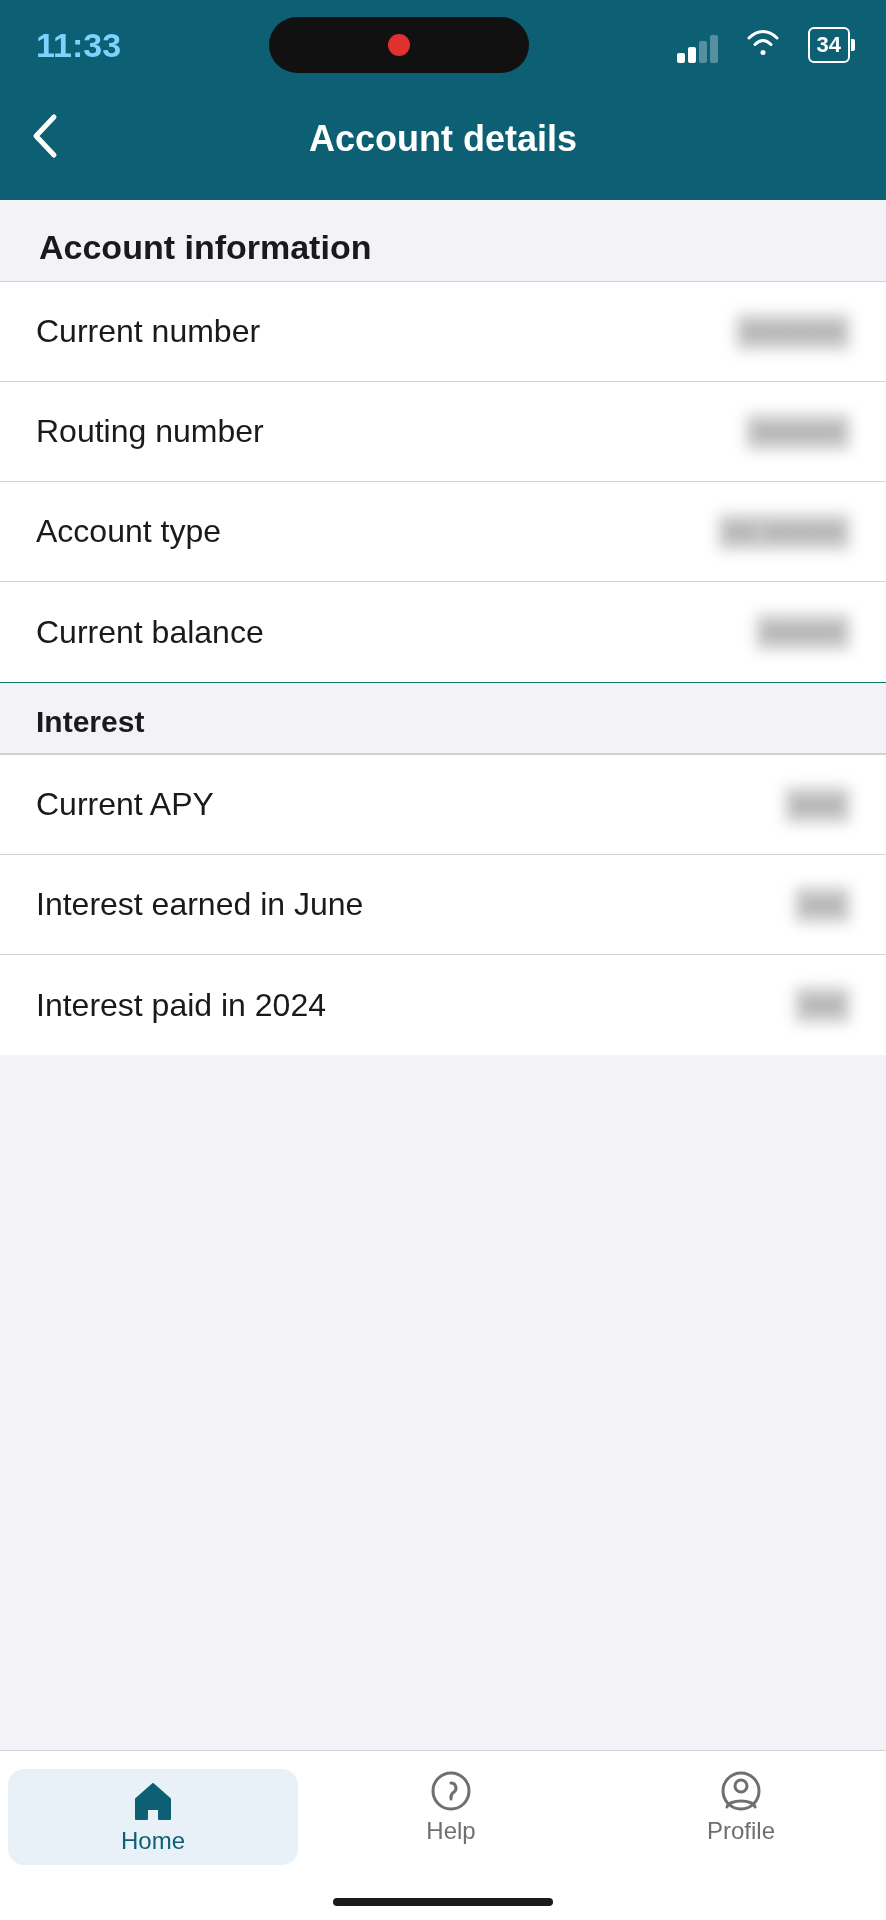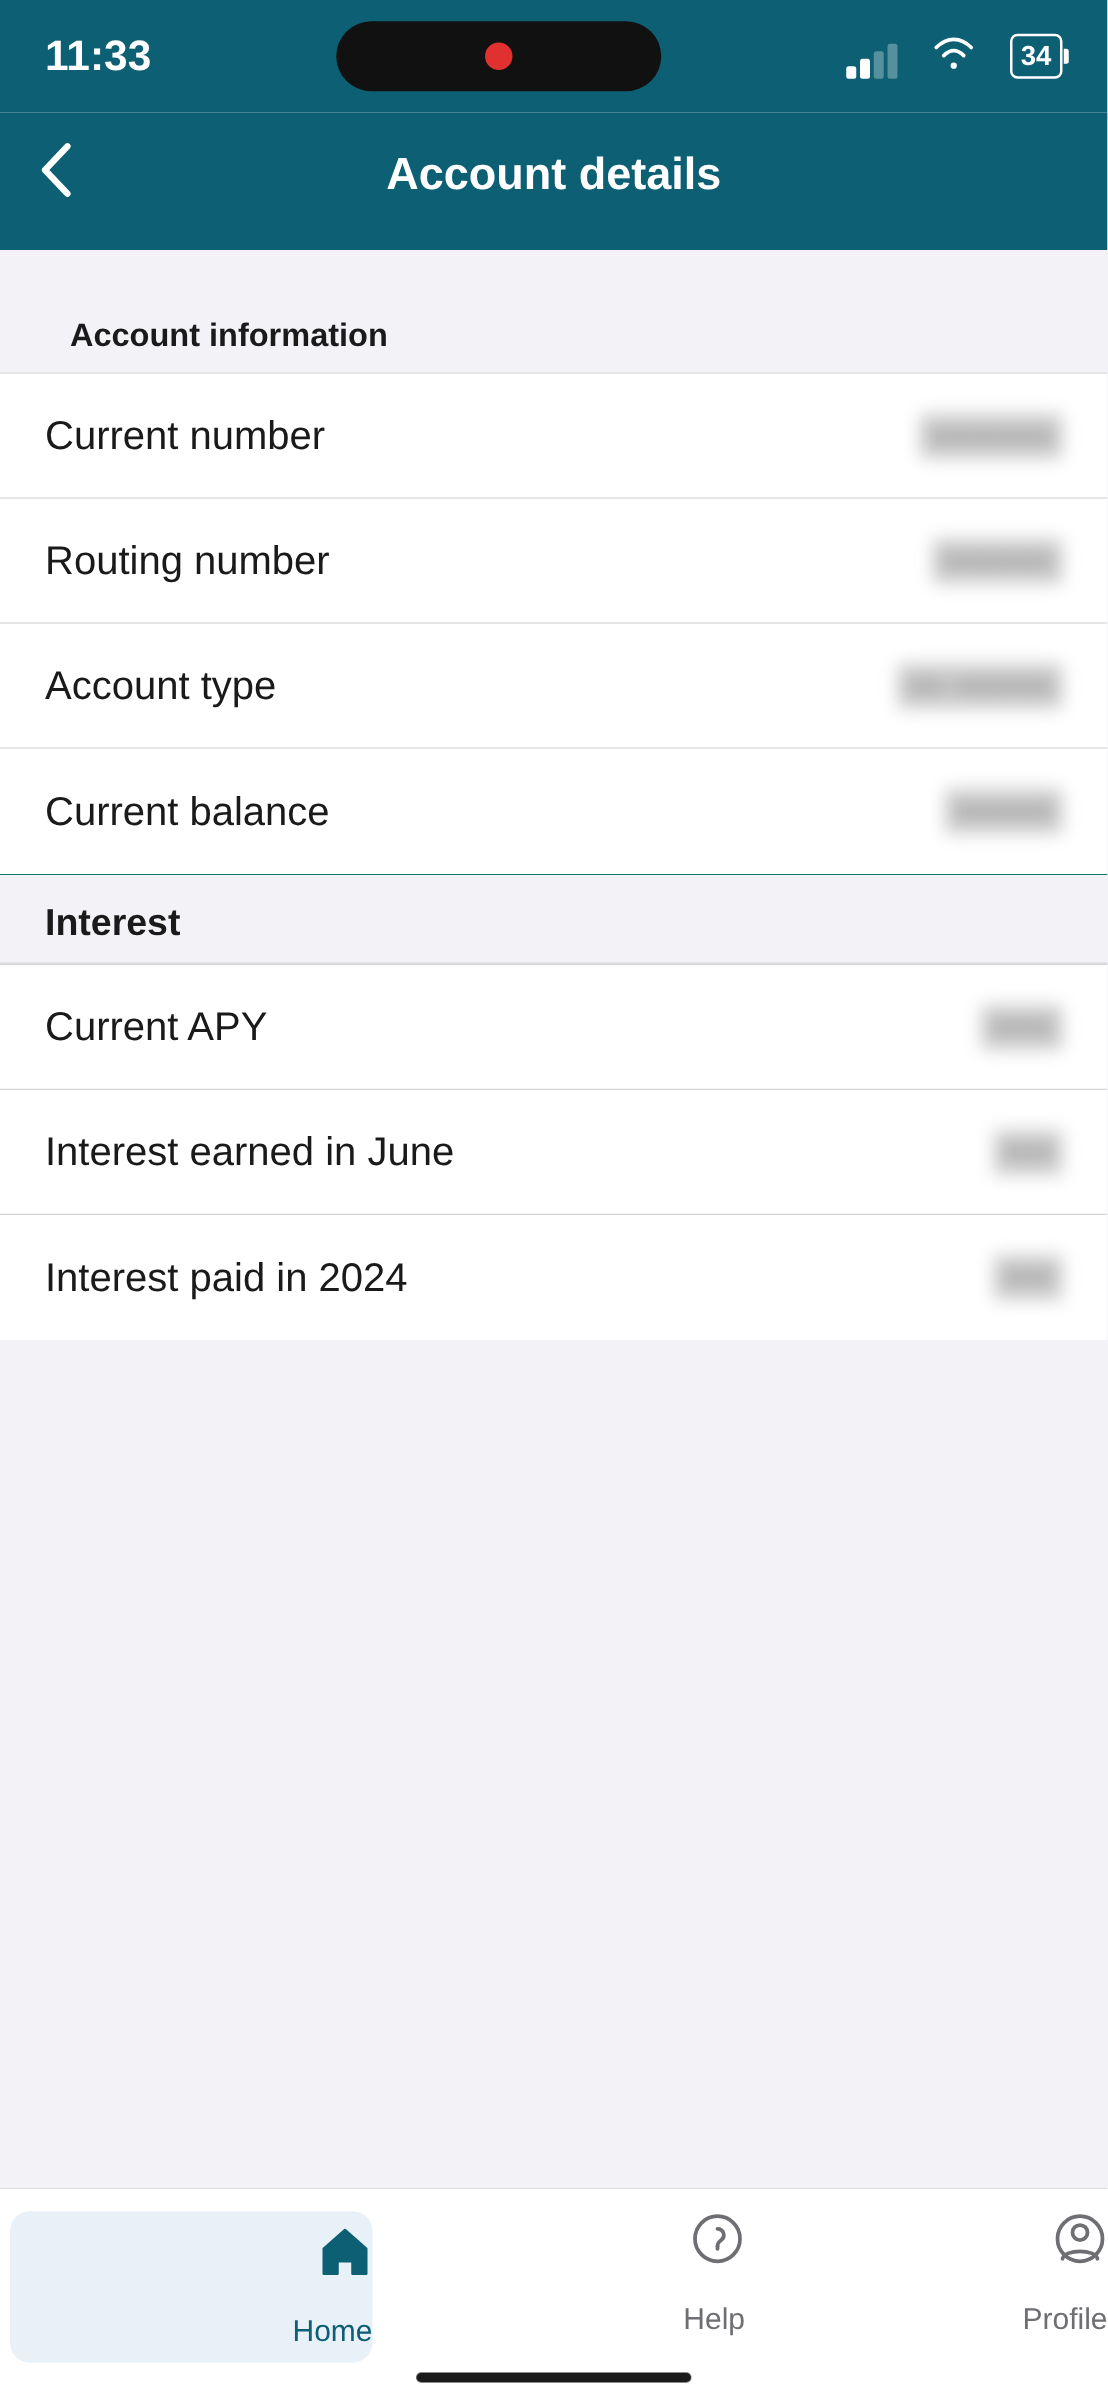--- a/index.html
+++ b/index.html
@@ -17,21 +17,21 @@
     
     .status-bar {
       background: #0d5f74;
       height: 90px;
       display: flex;
       align-items: center;
       justify-content: space-between;
       padding: 0 36px;
     }
     .status-time {
-      color: #ffffff;
+      color: #7dd3fc;
       font-size: 34px;
       font-weight: 700;
     }
     .status-center {
       background: #111;
       border-radius: 40px;
       width: 260px;
       height: 56px;
       display: flex;
       align-items: center;
@@ -115,25 +115,24 @@
 
     
     .content {
       background: #f2f2f7;
       padding-bottom: 180px;
     }
 
     
     .section-header {
       background: #f2f2f7;
-      padding: 28px 56px 14px;
-      font-size: 26px;
+      padding: 28px 39px 14px;
+      font-size: 34px;
       font-weight: 700;
       color: #1a1a1a;
-      margin-top: 25px;
     }
 
     
     .table-section {
       background: white;
       border-top: 1px solid #d1d1d6;
     }
 
     .table-row {
       display: flex;
@@ -178,22 +177,22 @@
       border-top: 1px solid #d1d1d6;
       display: flex;
       align-items: flex-start;
       padding-top: 18px;
     }
 
     .tab-item {
       flex: 1;
       display: flex;
       flex-direction: column;
-      align-items: flex-end;
-      gap: 24px;
+      align-items: center;
+      gap: 0;
       cursor: pointer;
     }
 
     .tab-item.active {
       background: #e8f0f8;
       border-radius: 16px;
       padding: 10px 0;
       margin: 0 8px;
     }
 

